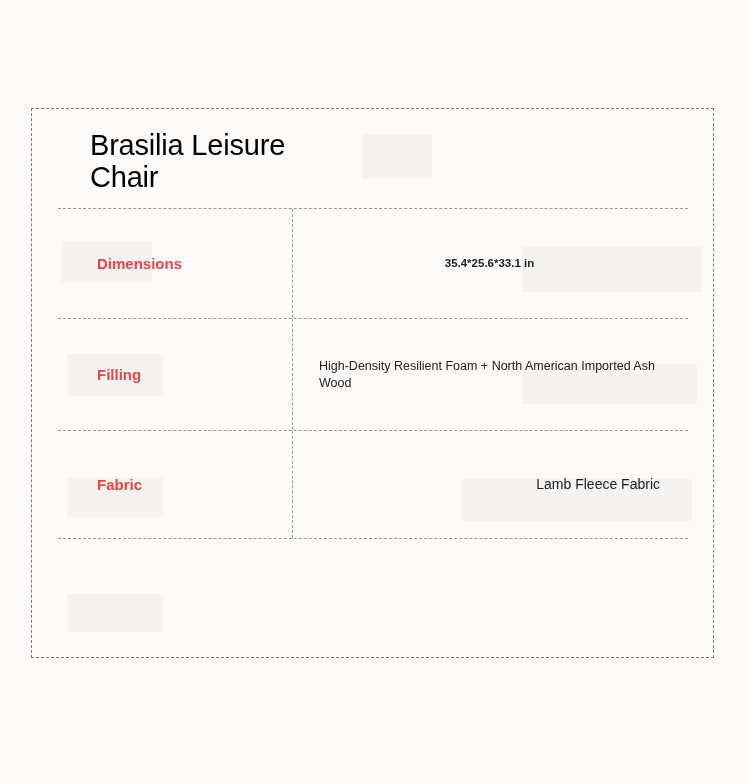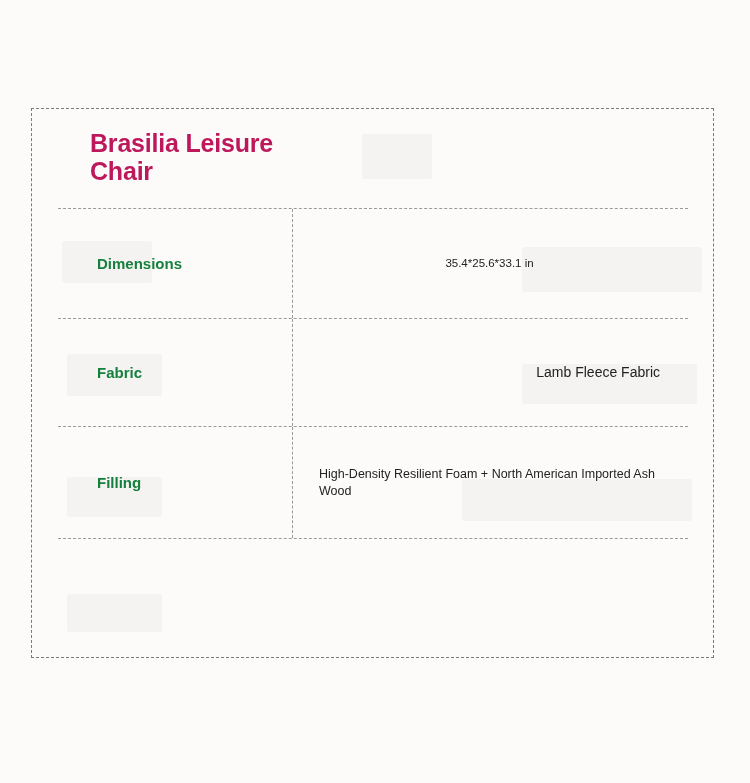--- a/index.html
+++ b/index.html
@@ -24,25 +24,25 @@
     border: 1px dashed #7a7a7a;
     box-sizing: border-box;
     background: transparent;
   }
 
   .card-title {
     position: absolute;
     left: 58px;
     top: 20px;
     width: 300px;
-    font-size: 25px;
+    font-size: 29px;
     line-height: 1.12;
-    font-weight: bold;
+    font-weight: normal;
     letter-spacing: -0.2px;
-    color: #be185d;
+    color: #000000;
     white-space: pre-line;
   }
 
   .spec-table {
     position: absolute;
     left: 26px;
     top: 99px;
     right: 25px;
     bottom: 0;
   }
@@ -57,21 +57,21 @@
   .spec-row .label-cell {
     width: 235px;
     flex: 0 0 235px;
     display: flex;
     align-items: center;
     padding-left: 39px;
     box-sizing: border-box;
     border-right: 1px dashed #9a9a9a;
     font-size: 15px;
     font-weight: bold;
-    color: #15803d;
+    color: #ef4444;
   }
 
   .spec-row .value-cell {
     flex: 1 1 auto;
     display: flex;
     align-items: center;
     padding-right: 28px;
     padding-left: 26px;
     box-sizing: border-box;
     font-size: 12.5px;
@@ -81,20 +81,21 @@
 
   .spec-row.align-right .value-cell {
     justify-content: flex-end;
     text-align: right;
     font-size: 14px;
   }
   .spec-row.align-center .value-cell {
     justify-content: center;
     text-align: center;
     font-size: 11.5px;
+    font-weight: bold;
   }
   .spec-row.align-left .value-cell {
     justify-content: flex-start;
     text-align: left;
   }
 
   .row-h-1 { height: 110px; }
   .row-h-2 { height: 108px; }
   .row-h-3 { height: 112px; }
   .row-h-4 { height: 113px; border-bottom: none; }
@@ -124,27 +125,27 @@
   <div class="smudge" style="left:430px; top:370px; width:230px; height:42px;"></div>
   <div class="smudge" style="left:35px; top:485px; width:95px; height:38px;"></div>
 
   <div class="spec-table">
 
     <div class="spec-row row-h-1 align-center">
       <div class="label-cell">Dimensions</div>
       <div class="value-cell">35.4*25.6*33.1 in</div>
     </div>
 
+    <div class="spec-row row-h-3 align-left">
+      <div class="label-cell">Filling</div>
+      <div class="value-cell">High-Density Resilient Foam + North American Imported Ash Wood</div>
+    </div>
+
     <div class="spec-row row-h-2 align-right">
       <div class="label-cell">Fabric</div>
       <div class="value-cell">Lamb Fleece Fabric</div>
-    </div>
-
-    <div class="spec-row row-h-3 align-left">
-      <div class="label-cell">Filling</div>
-      <div class="value-cell">High-Density Resilient Foam + North American Imported Ash Wood</div>
     </div>
 
     <div class="spec-row row-h-4 align-right">
     </div>
 
   </div>
 </div>
 
 </body></html>

